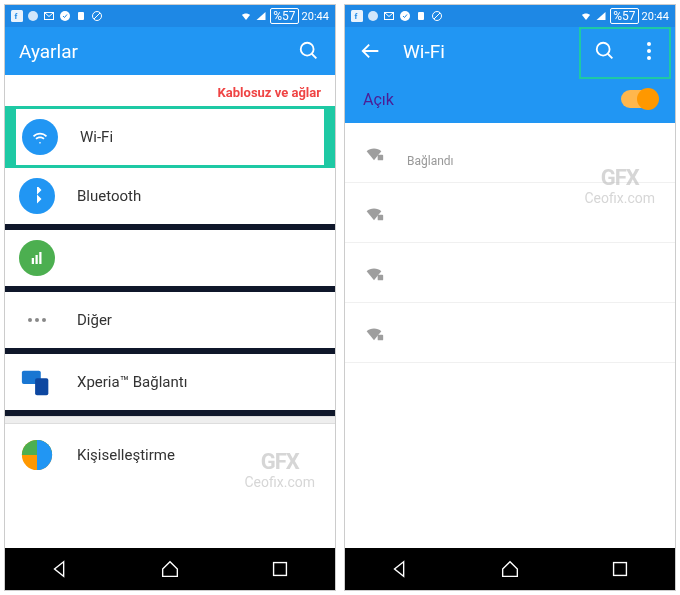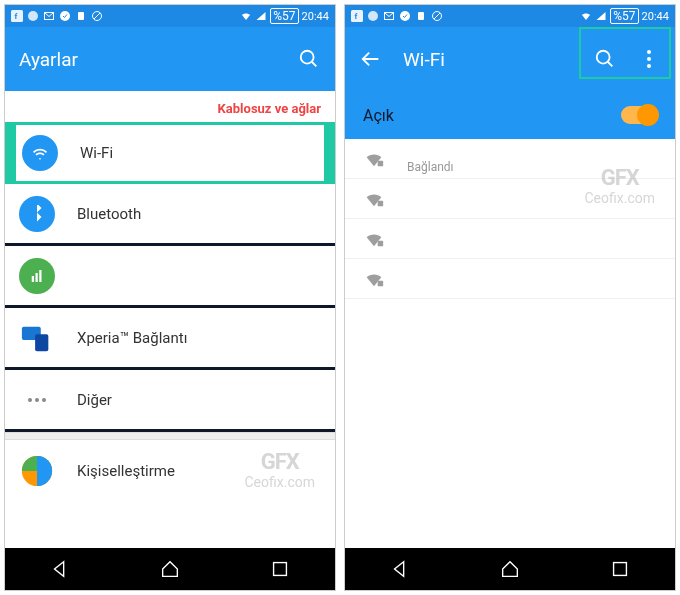--- a/index.html
+++ b/index.html
@@ -33,42 +33,42 @@
   }
   .status-left { display:flex; gap:4px; align-items:center;}
   .status-right { display:flex; gap:3px; align-items:center;}
   .status-right .batt {
     border:1px solid #fff; padding:0 2px; font-size:12px; border-radius:2px;
   }
   .sicon { width:12px; height:12px; display:inline-block; }
   .appbar {
     background: #2196f3;
     color: #fff;
-    height: 64px;
+    height: 48px;
     display: flex;
     align-items: center;
     padding: 0 14px;
     gap: 20px;
     position: relative;
   }
   .appbar .title { font-size: 19px; font-weight: 400; flex:1; }
   .appbar .action { width:24px; height:24px; display:flex; align-items:center; justify-content:center;}
   .subheader {
     color: #ef4444;
     font-size: 13px;
     font-weight: 700;
     padding: 10px 14px 6px;
     text-align: right;
   }
   .row {
     display: flex;
     align-items: center;
     height: 62px;
     padding: 0 14px;
-    border-bottom: 3px solid #0f172a;
+    border-bottom: 6px solid #0f172a;
     gap: 22px;
     position: relative;
   }
   .row .icon {
     width: 36px; height:36px; border-radius:50%;
     display:flex;align-items:center;justify-content:center;
     flex-shrink:0;
   }
   .row .label { font-size: 15px; color:#333; flex:1;}
   .highlight-box {
@@ -86,36 +86,36 @@
     background: #000;
     display:flex;
     justify-content:space-around;
     align-items:center;
     margin-top:auto;
   }
   .navbtn { width:22px; height:22px; }
   
   .sub-appbar {
     background: #2196f3;
-    color:#0f172a;
+    color:#4c1d95;
     height:48px;
     display:flex;
     align-items:center;
     padding:0 18px;
     justify-content:space-between;
   }
   .toggle {
     width:36px;height:18px;background:#ffb74d;border-radius:10px;position:relative;
   }
   .toggle::after{
     content:'';position:absolute;right:-2px;top:-2px;width:22px;height:22px;
     background:#ff9800;border-radius:50%;
   }
   .net-row {
-    display:flex;align-items:center;height:40px;padding:0 18px;gap:22px;
+    display:flex;align-items:center;height:60px;padding:0 18px;gap:22px;
     border-bottom:1px solid #f0f0f0;
   }
   .net-row .wifiicon{width:22px;height:22px;flex-shrink:0;position:relative;}
   .net-row .txtcol{display:flex;flex-direction:column;}
   .net-row .name{font-size:14px;color:#666;}
   .net-row .stat{font-size:12px;color:#999;}
   .highlight-rect {
     position:absolute;
     border:2px solid #1ec9a4;
     pointer-events:none;
@@ -207,38 +207,38 @@
     <span class="icon" style="background:#4caf50">
       <svg viewBox="0 0 24 24" width="18" height="18" fill="#fff">
           <rect x="5" y="12" width="3" height="8"></rect>
           <rect x="10" y="8" width="3" height="12"></rect>
           <rect x="15" y="4" width="3" height="16"></rect>
         </svg>
     </span>
   </div>
 
   <div class="row">
+    <span class="icon">
+      <span class="three-dots-h">
+          <span></span>
+          <span></span>
+          <span></span>
+        </span>
+    </span>
+    <span class="label">Diğer</span>
+  </div>
+
+  <div class="row">
     <span class="icon" style="background:transparent">
       <svg viewBox="0 0 36 36" width="34" height="34">
           <rect x="2" y="6" width="20" height="14" rx="2" fill="#1976d2"></rect>
           <rect x="16" y="14" width="14" height="18" rx="2" fill="#0d47a1"></rect>
         </svg>
     </span>
     <span class="label">Xperia™ Bağlantı</span>
-  </div>
-
-  <div class="row">
-    <span class="icon">
-      <span class="three-dots-h">
-          <span></span>
-          <span></span>
-          <span></span>
-        </span>
-    </span>
-    <span class="label">Diğer</span>
   </div>
 
   <div class="divider-gap"></div>
 
 
   <div class="row" style="border-bottom:none">
     <span class="icon">
       <svg viewBox="0 0 36 36" width="34" height="34">
           <circle cx="18" cy="18" r="16" fill="#ff9800"></circle>
           <path d="M2 18a16 16 0 0 1 32 0" fill="#4caf50"></path>

